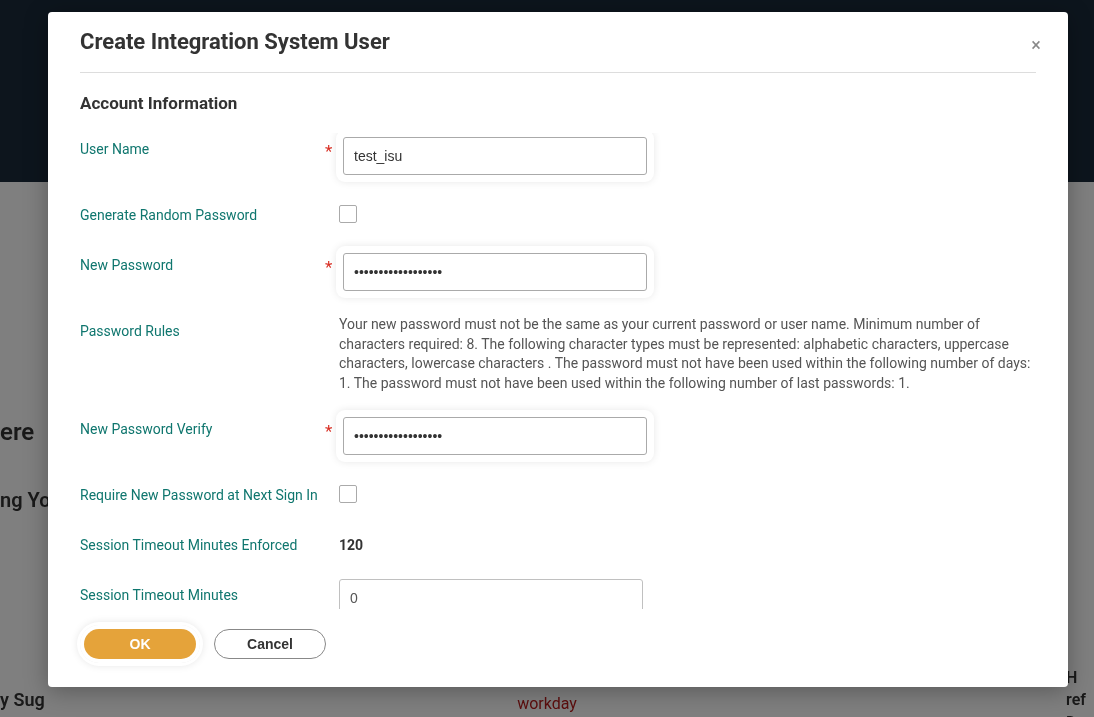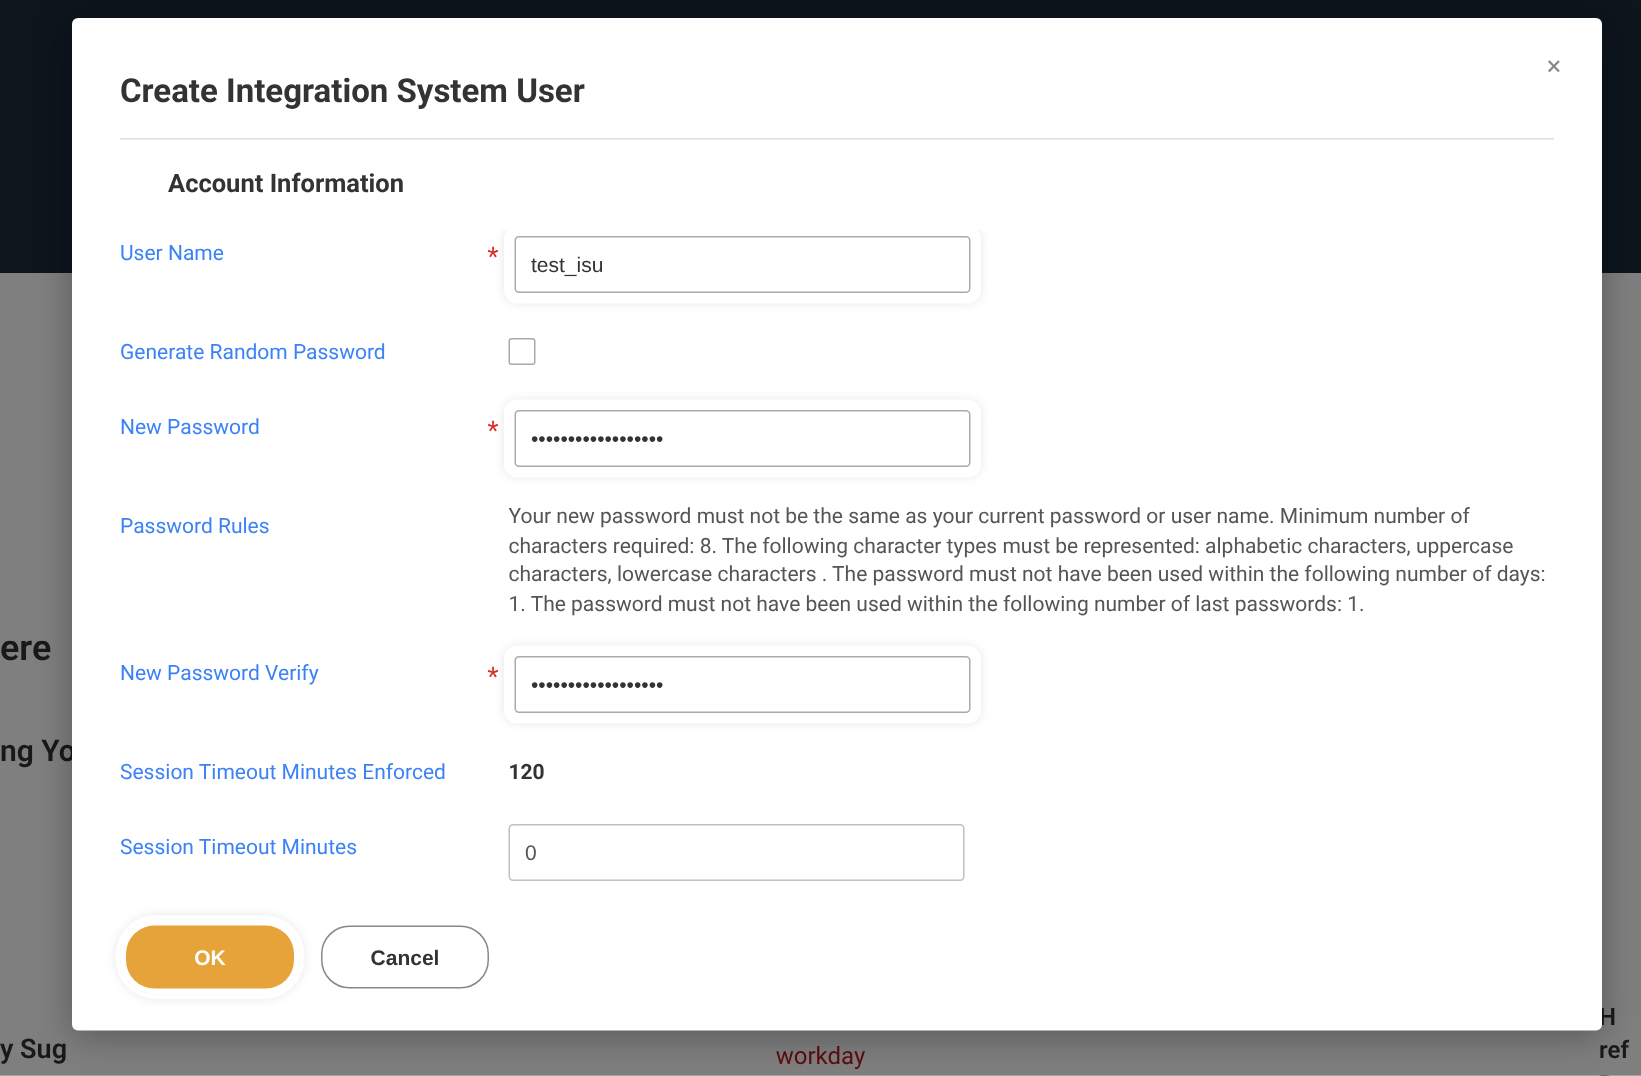--- a/index.html
+++ b/index.html
@@ -106,60 +106,59 @@
       width: 24px;
       height: 24px;
       cursor: pointer;
       color: #888;
       display: flex;
       align-items: center;
       justify-content: center;
       font-size: 18px;
     }
     .modal-content {
-      padding: 37px 32px 24px 32px;
+      padding: 17px 32px 24px 32px;
       height: 100%;
       display: flex;
       flex-direction: column;
     }
     .modal-title {
       font-size: 22px;
       font-weight: 700;
       color: #333;
       margin-bottom: 18px;
     }
     .divider {
       border: none;
       border-top: 1px solid #ddd;
       margin-bottom: 20px;
     }
     .section-title {
       font-size: 17px;
       font-weight: 700;
       color: #333;
       margin-bottom: 20px;
-      margin-left: 32px;
     }
     .form-body {
       flex: 1;
       overflow-y: auto;
     }
     .form-row {
       display: flex;
       align-items: flex-start;
       margin-bottom: 20px;
       min-height: 36px;
     }
     .form-row.tight { margin-bottom: 14px; }
     .label-col {
       width: 245px;
       flex-shrink: 0;
       padding-top: 8px;
       font-size: 14px;
-      color: #3b82f6;
+      color: #0f766e;
     }
     .required-marker {
       color: #d93025;
       font-size: 17px;
       width: 14px;
       flex-shrink: 0;
       padding-top: 10px;
       text-align: left;
       line-height: 1;
     }
@@ -211,21 +210,21 @@
       padding-top: 8px;
       font-weight: bold;
     }
     .footer {
       display: flex;
       gap: 14px;
       align-items: center;
       padding-top: 16px;
     }
     .btn {
-      height: 42px;
+      height: 30px;
       border-radius: 19px;
       padding: 0 28px;
       font-size: 14px;
       font-weight: 600;
       cursor: pointer;
       display: inline-flex;
       align-items: center;
       justify-content: center;
     }
     .btn-primary {
@@ -318,20 +317,27 @@
       <div class="form-row">
         <div class="label-col">New Password Verify</div>
         <div class="required-marker">*</div>
         <div class="input-col">
           <span class="highlight-wrap">
             <input type="password" class="text-input" value="••••••••••••••••••" style="">
           </span>
         </div>
       </div>
 
+      <div class="form-row tight">
+        <div class="label-col">Require New Password at Next Sign In</div>
+        <div class="required-marker empty">*</div>
+        <div class="input-col">
+          <span class="checkbox"></span>
+        </div>
+      </div>
 
       <div class="form-row tight">
         <div class="label-col">Session Timeout Minutes Enforced</div>
         <div class="required-marker empty">*</div>
         <div class="input-col">
           <div class="static-value">120</div>
         </div>
       </div>
 
       <div class="form-row">

